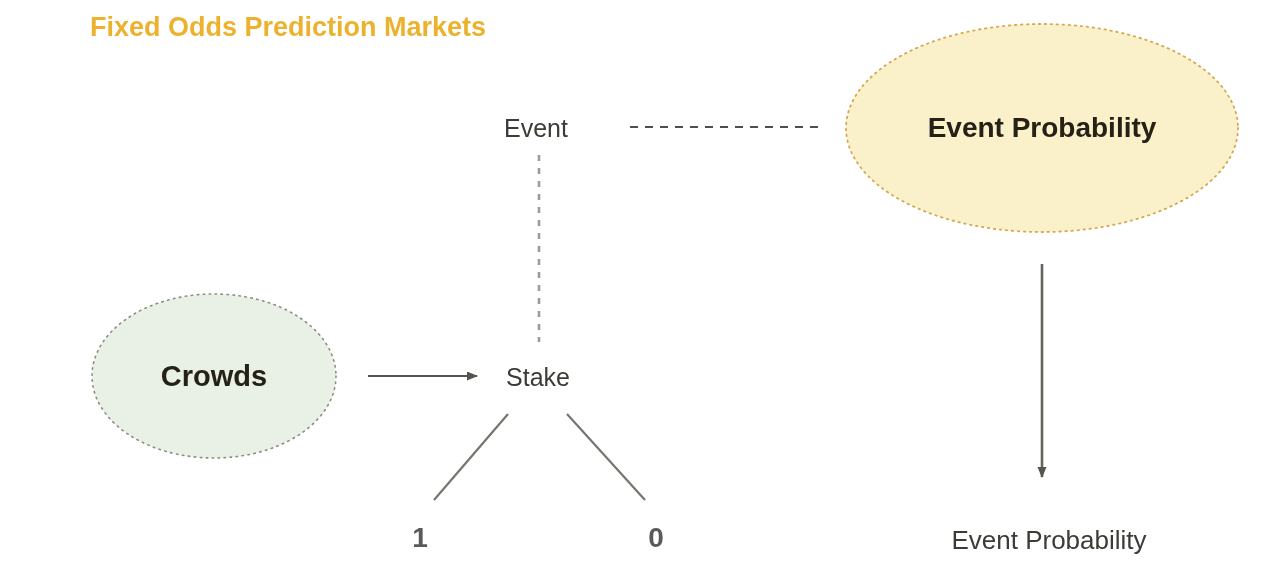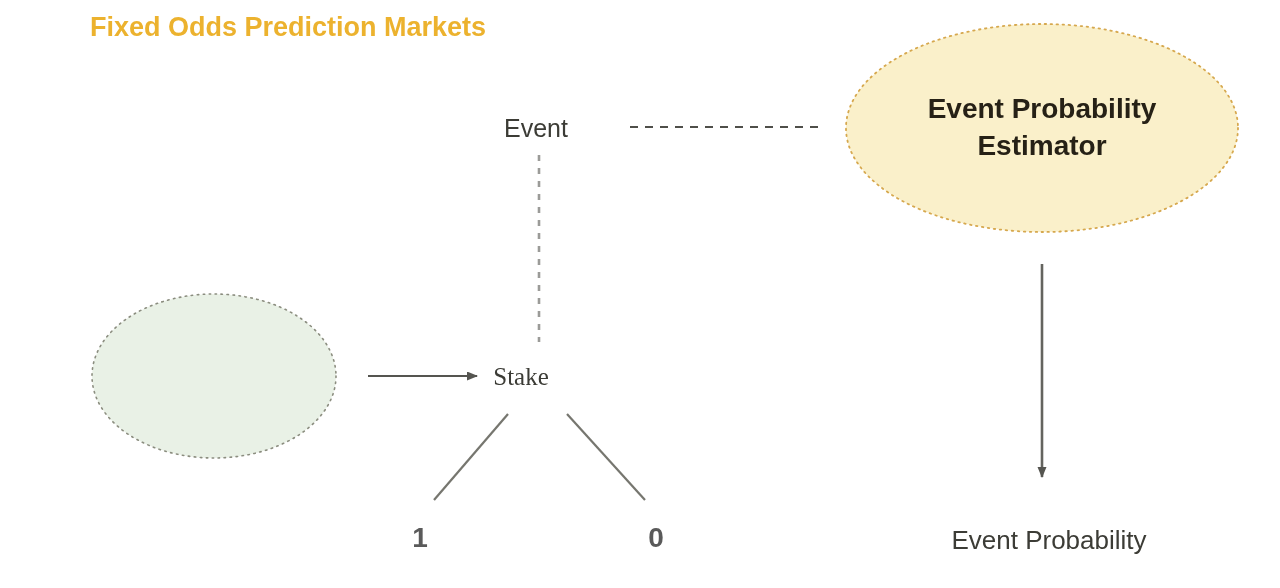--- a/index.html
+++ b/index.html
@@ -52,21 +52,21 @@
   }
   .edge-label {
     position: absolute;
     transform: translate(-50%, -50%);
     font-size: 25px;
     font-weight: 400;
     color: #3c3c36;
     white-space: nowrap;
   }
   .odds-label   { left: 536px;  top: 128px; }
-  .stake-label  { left: 521px;  top: 377px; font-family: Liberation Serif, serif; }
+  .stake-label  { left: 538px;  top: 377px; }
   .event-prob-label { left: 1049px; top: 540px; font-size: 26px; }
   .outcome-label {
     position: absolute;
     transform: translate(-50%, -50%);
     font-size: 28px;
     font-weight: 700;
     color: #5a5a5a;
   }
   .one-label  { left: 420px; top: 538px; }
   .zero-label { left: 656px; top: 538px; }
@@ -95,24 +95,24 @@
 
     <line x1="508" y1="414" x2="434" y2="500" stroke="#76766f" stroke-width="2.2"></line>
 
     <line x1="567" y1="414" x2="645" y2="500" stroke="#76766f" stroke-width="2.2"></line>
 
     <line x1="1042" y1="264" x2="1042" y2="477" stroke="#64645f" stroke-width="2.6" marker-end="url(#arrowhead)"></line>
   </svg>
 
   <div class="title">Fixed Odds Prediction Markets</div>
 
+  <div class="node-label crowds-label">Crowds</div>
 
   <div class="node-label estimator-label">
     <div>Event Probability</div>
-    <div>Estimator</div>
   </div>
 
   <div class="edge-label odds-label">Event</div>
 
   <div class="edge-label stake-label">Stake</div>
 
   <div class="outcome-label one-label">1</div>
 
   <div class="outcome-label zero-label">0</div>
 

